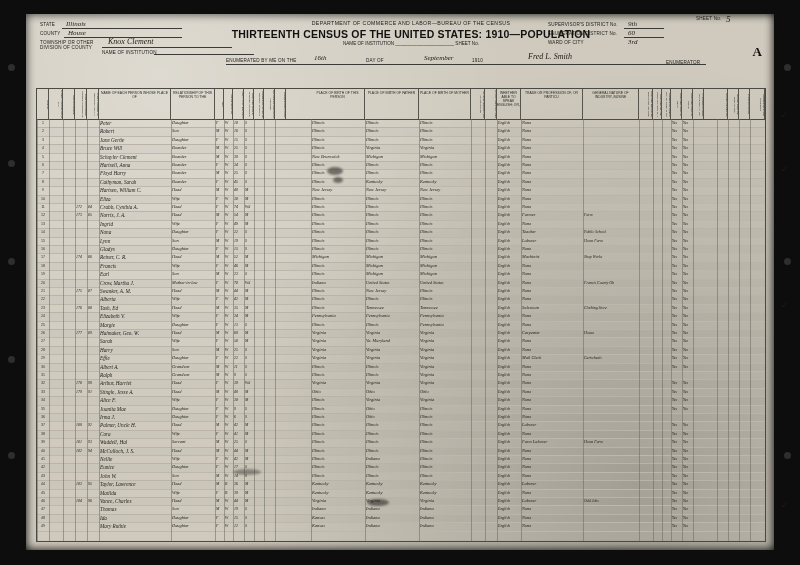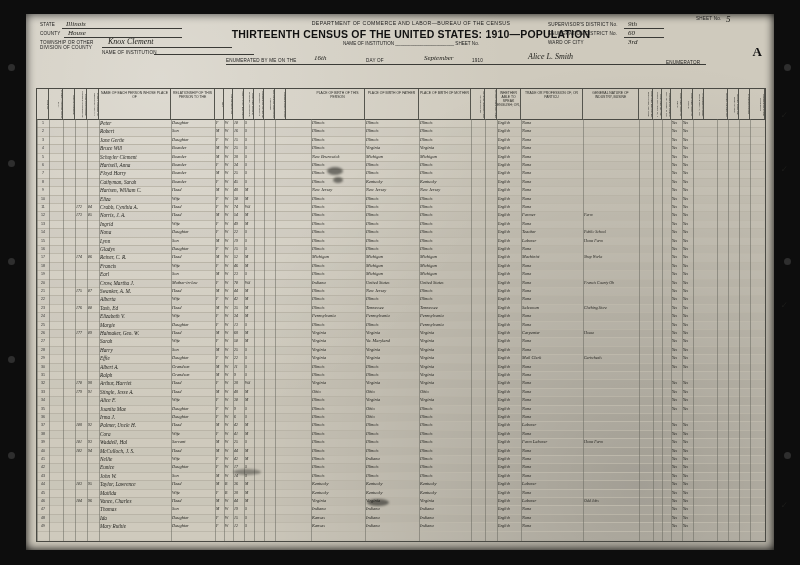--- a/index.html
+++ b/index.html
@@ -118,21 +118,21 @@
       <div class="hand" style="left:592px;top:18px;font-size:7px;">3rd</div>
 
       <div class="lbl" style="left:660px;top:-4px;">SHEET No.</div>
       <div class="hand" style="left:690px;top:-6px;font-size:9px;">5</div>
 
       <div class="lbl" style="left:190px;top:38px;">ENUMERATED BY ME ON THE</div>
       <div class="hand" style="left:278px;top:34px;font-size:7px;">16th</div>
       <div class="lbl" style="left:330px;top:38px;">DAY OF</div>
       <div class="hand" style="left:388px;top:34px;font-size:7px;">September</div>
       <div class="lbl" style="left:436px;top:38px;">1910</div>
-      <div class="hand" style="left:492px;top:32px;font-size:8px;">Alice L. Smith</div>
+      <div class="hand" style="left:492px;top:32px;font-size:8px;">Fred L. Smith</div>
       <div class="lbl" style="left:630px;top:40px;">ENUMERATOR</div>
       <div class="rule" style="left:190px;top:44px;width:480px;"></div>
     </div>
 
     <div class="bigA">A</div>
 
     <div class="tbl">
       <div class="colhdr" id="colhdr">
           <div class="chd" style="left: 0px; width: 12px; font-size: 2.4px; writing-mode: vertical-rl; padding-top: 1px;">LINE No.</div>
           <div class="chd" style="left: 12px; width: 14px; font-size: 2.4px; writing-mode: vertical-rl; padding-top: 1px;">STREET, AVENUE, ROAD, ETC.</div>

